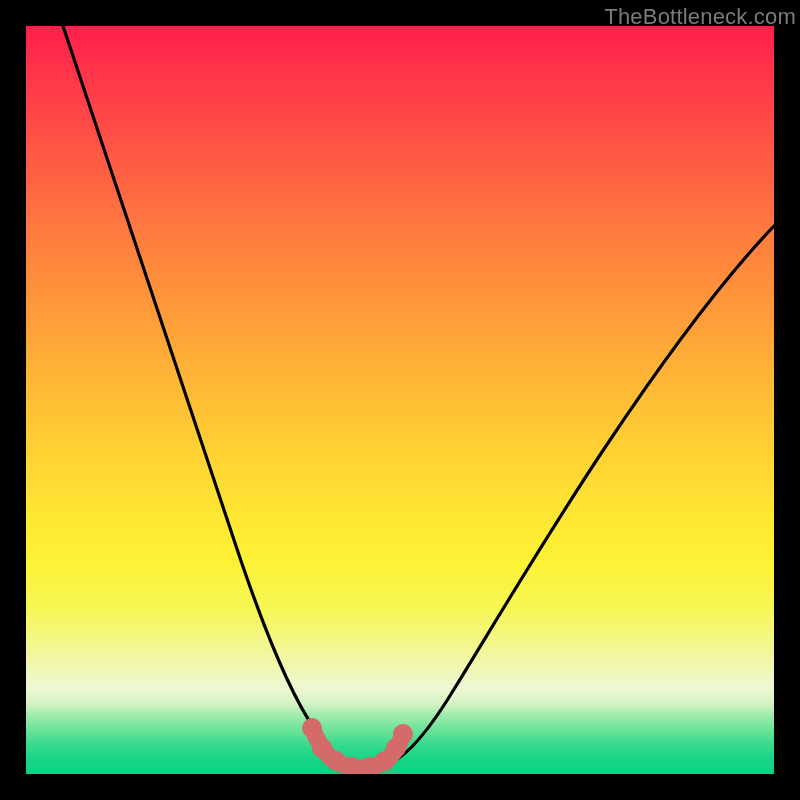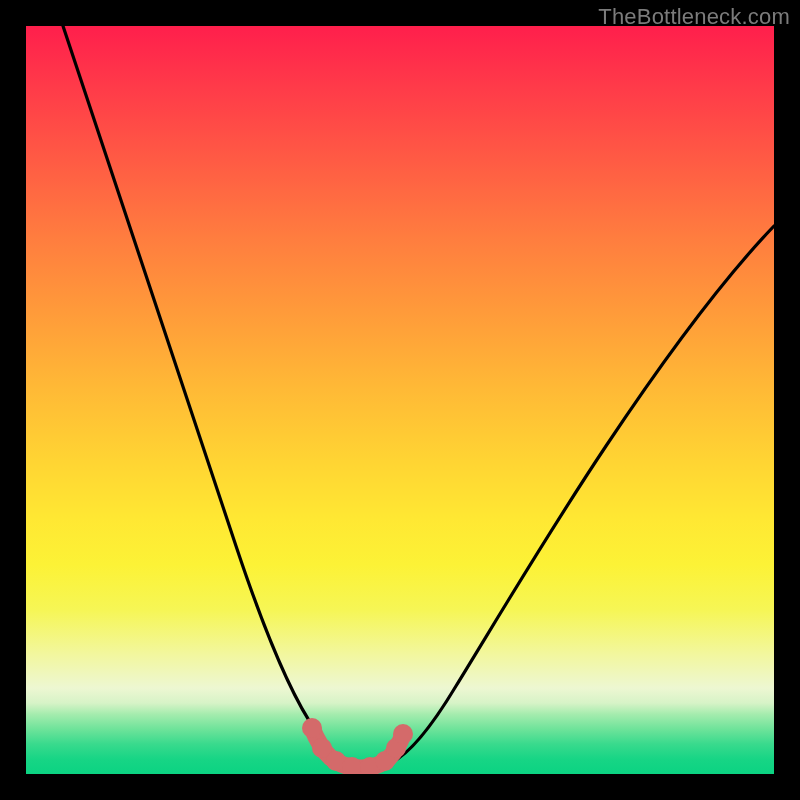--- a/index.html
+++ b/index.html
@@ -42,21 +42,21 @@
       #6ee39a 94%,
       #39da8d 96%,
       #17d585 98%,
       #0bd382 100%
     );
     overflow: hidden;
   }
   .watermark {
     position: absolute;
     top: 4px;
-    right: 10px;
+    right: 4px;
     color: #7b7b7b;
     font-size: 22px;
     font-weight: 500;
     letter-spacing: 0.2px;
     user-select: none;
     pointer-events: none;
   }
   svg.curves {
     position: absolute;
     inset: 0;

